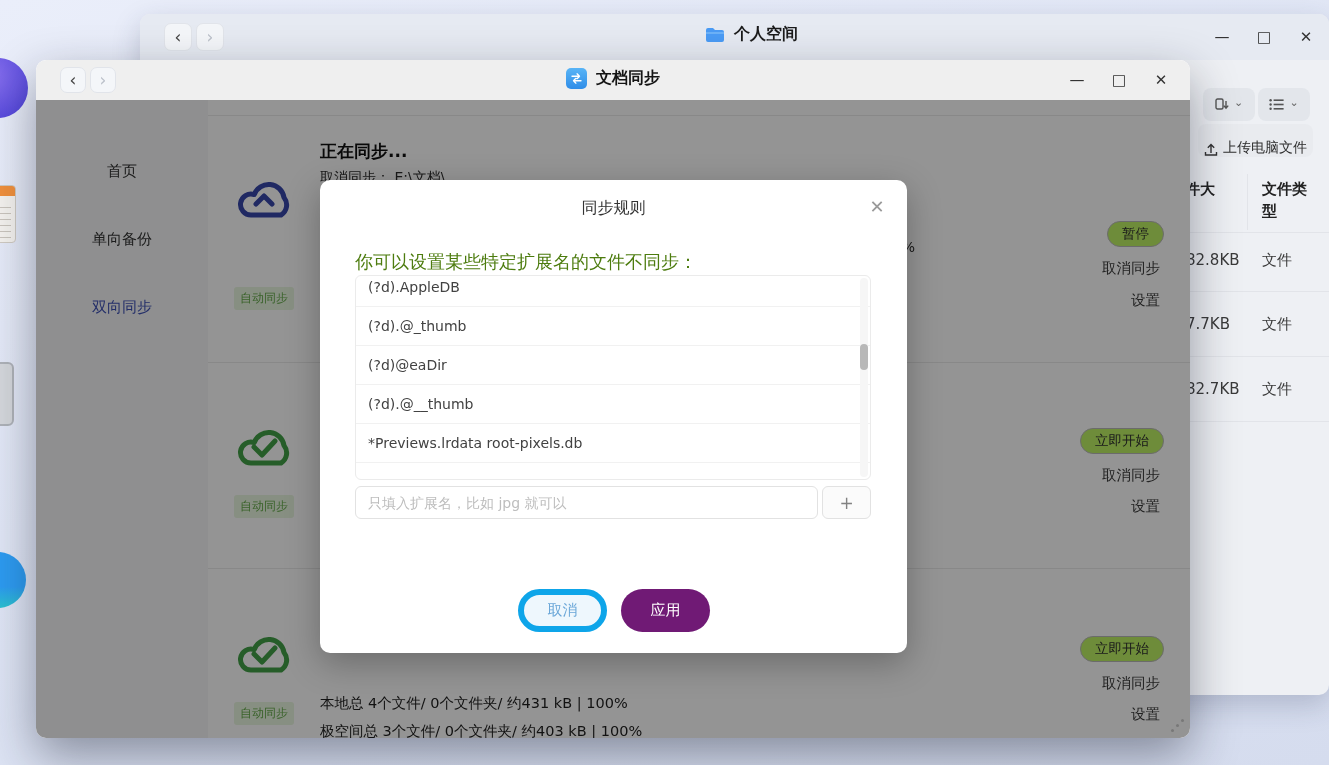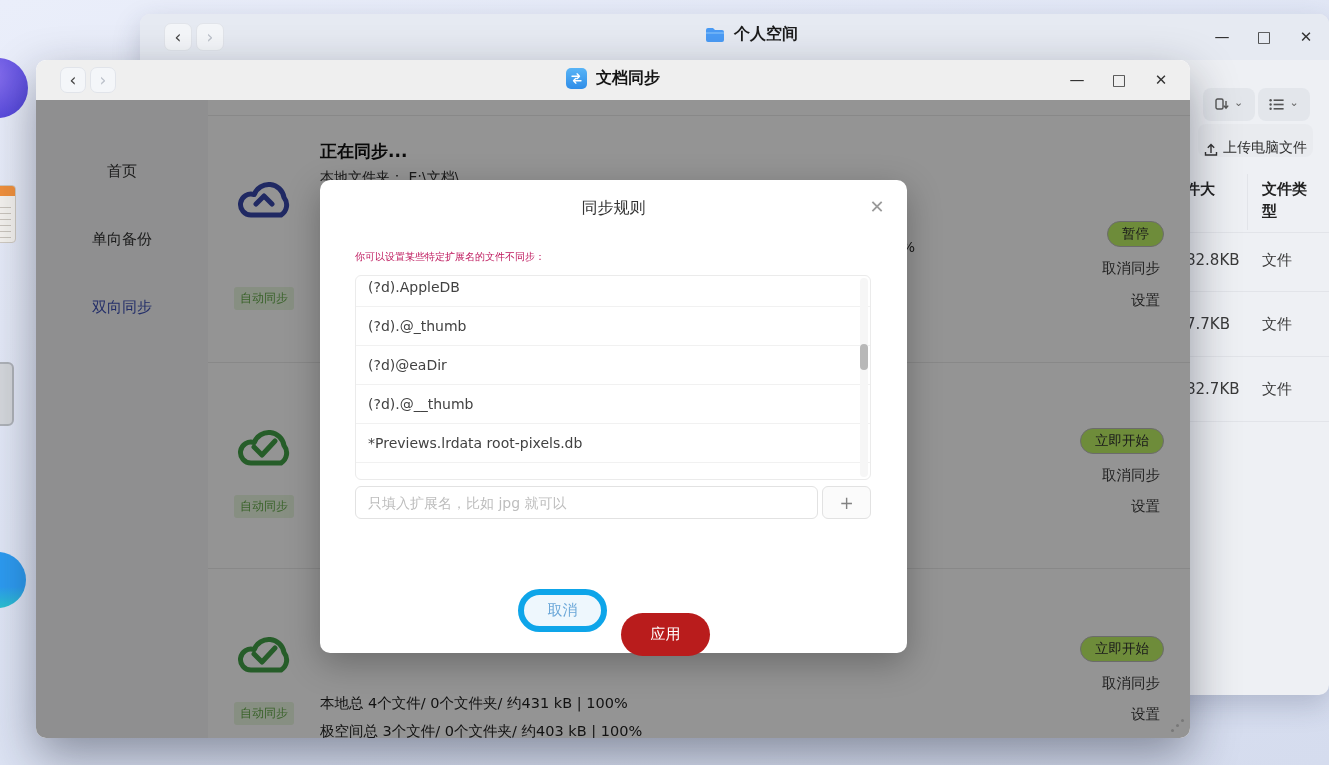--- a/index.html
+++ b/index.html
@@ -107,21 +107,21 @@
   .ds-overlay { position:absolute; left:0; top:40px; right:0; bottom:0; background:rgba(0,0,0,.42); z-index:50; }
 
   
   .modal {
     position:absolute; left:284px; top:120px; width:587px; height:473px;
     background:#fff; border-radius:10px; z-index:60;
     box-shadow:0 10px 34px rgba(0,0,0,.28);
   }
   .modal-title { position:absolute; left:0; right:0; top:18px; text-align:center; font-size:16px; color:#333; }
   .modal-close { position:absolute; right:20px; top:16px; font-size:18px; color:#9a9a9a; width:20px; text-align:center; }
-  .modal-hint { position:absolute; left:35px; top:70px; font-size:10px; color:#be185d; }
+  .modal-hint { position:absolute; left:35px; top:70px; font-size:18px; color:#4d7c0f; }
 
   .rulebox {
     position:absolute; left:35px; top:95px; width:516px; height:205px;
     border:1px solid #ebebeb; border-radius:6px; overflow:hidden; background:#fff;
   }
   .rulerows { position:absolute; left:0; right:0; top:-8px; }
   .rulerow {
     height:39px; line-height:39px; padding-left:12px;
     font-size:14px; color:#424242; border-bottom:1px solid #f1f1f1;
   }
@@ -139,21 +139,21 @@
     position:absolute; left:502px; top:306px; width:49px; height:33px;
     border:1px solid #e2e2e2; border-radius:6px; background:#fbfbfb;
     display:flex; align-items:center; justify-content:center;
     font-size:17px; color:#828282;
   }
   .btn {
     position:absolute; top:409px; width:89px; height:43px; border-radius:22px;
     display:flex; align-items:center; justify-content:center; font-size:15px;
   }
   .btn-cancel { left:198px; background:#eef7fd; border:6px solid #0ea5e9; color:#6ba7d8; }
-  .btn-apply  { left:301px; background:#b91c1c; color:#fff;margin-top:24px; }
+  .btn-apply  { left:301px; background:#701a75; color:#fff; }
 </style>
 </head>
 <body>
 
 <div class="desk-ico circ" style="left:-32px; top:58px; width:60px; height:60px; background:radial-gradient(circle at 35% 30%,#8a72ee,#4a3fd8);"></div>
 <div class="desk-ico" style="left:-16px; top:185px; width:32px; height:58px; background:#f4f2ee; border-radius:4px; border:1px solid #cfcac2; overflow:hidden;">
   <div style="height:10px; background:#f0903c;"></div>
   <div style="margin:6px 4px; height:36px;
        background:repeating-linear-gradient(#f4f2ee 0 5px, #c9c4bc 5px 6px);"></div>
 </div>
@@ -232,21 +232,21 @@
     <div class="side-item" style="top:62px;">首页</div>
     <div class="side-item" style="top:130px;">单向备份</div>
     <div class="side-item active" style="top:198px;">双向同步</div>
   </div>
 
   <div class="ds-main">
 
     <div class="clip-topline">备份完成时间：  2022-10-03 11:24:15</div>
     <div class="divider" style="top:15px;"></div>
     <div class="sync-head">正在同步...</div>
-    <div class="folder-line">本地文件夹：  E:\文档\</div>
+    <div class="folder-line">取消同步：  E:\文档\</div>
     <div class="progress-frag">100%</div>
 
     <svg class="cloud" style="top:70px;" viewBox="0 0 64 56">
       <path d="M49 44 H19 a10.5 10.5 0 1 1 3.2-20.5 A15.5 15.5 0 0 1 52 26.5 a11.8 11.8 0 0 1 -3 17.5 z" fill="none" stroke="#3848ab" stroke-width="5" stroke-linejoin="round"></path>
       <path d="M24 33 L32 25 L40 33" fill="none" stroke="#3848ab" stroke-width="5" stroke-linecap="round" stroke-linejoin="round"></path>
     </svg>
     <div class="badge" style="top:187px;">自动同步</div>
 
     <div class="pill" style="top:121px;">暂停</div>
     <div class="tlink" style="top:159px;">取消同步</div>

